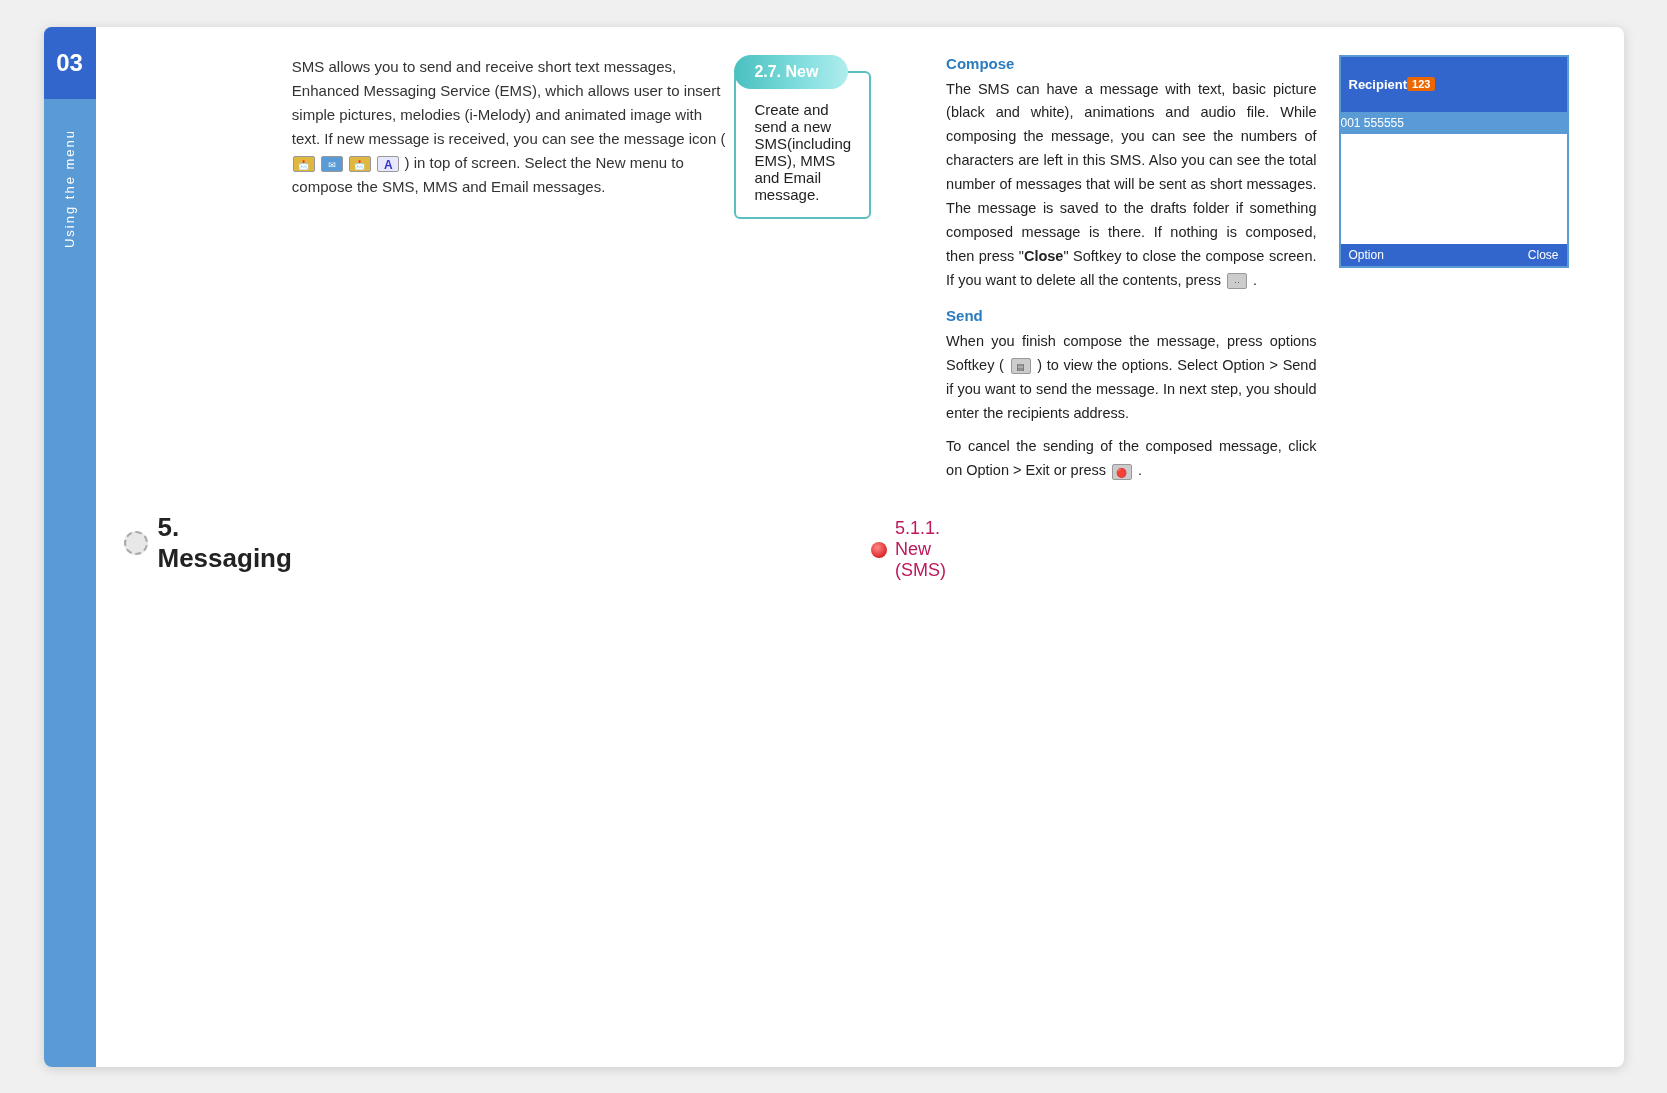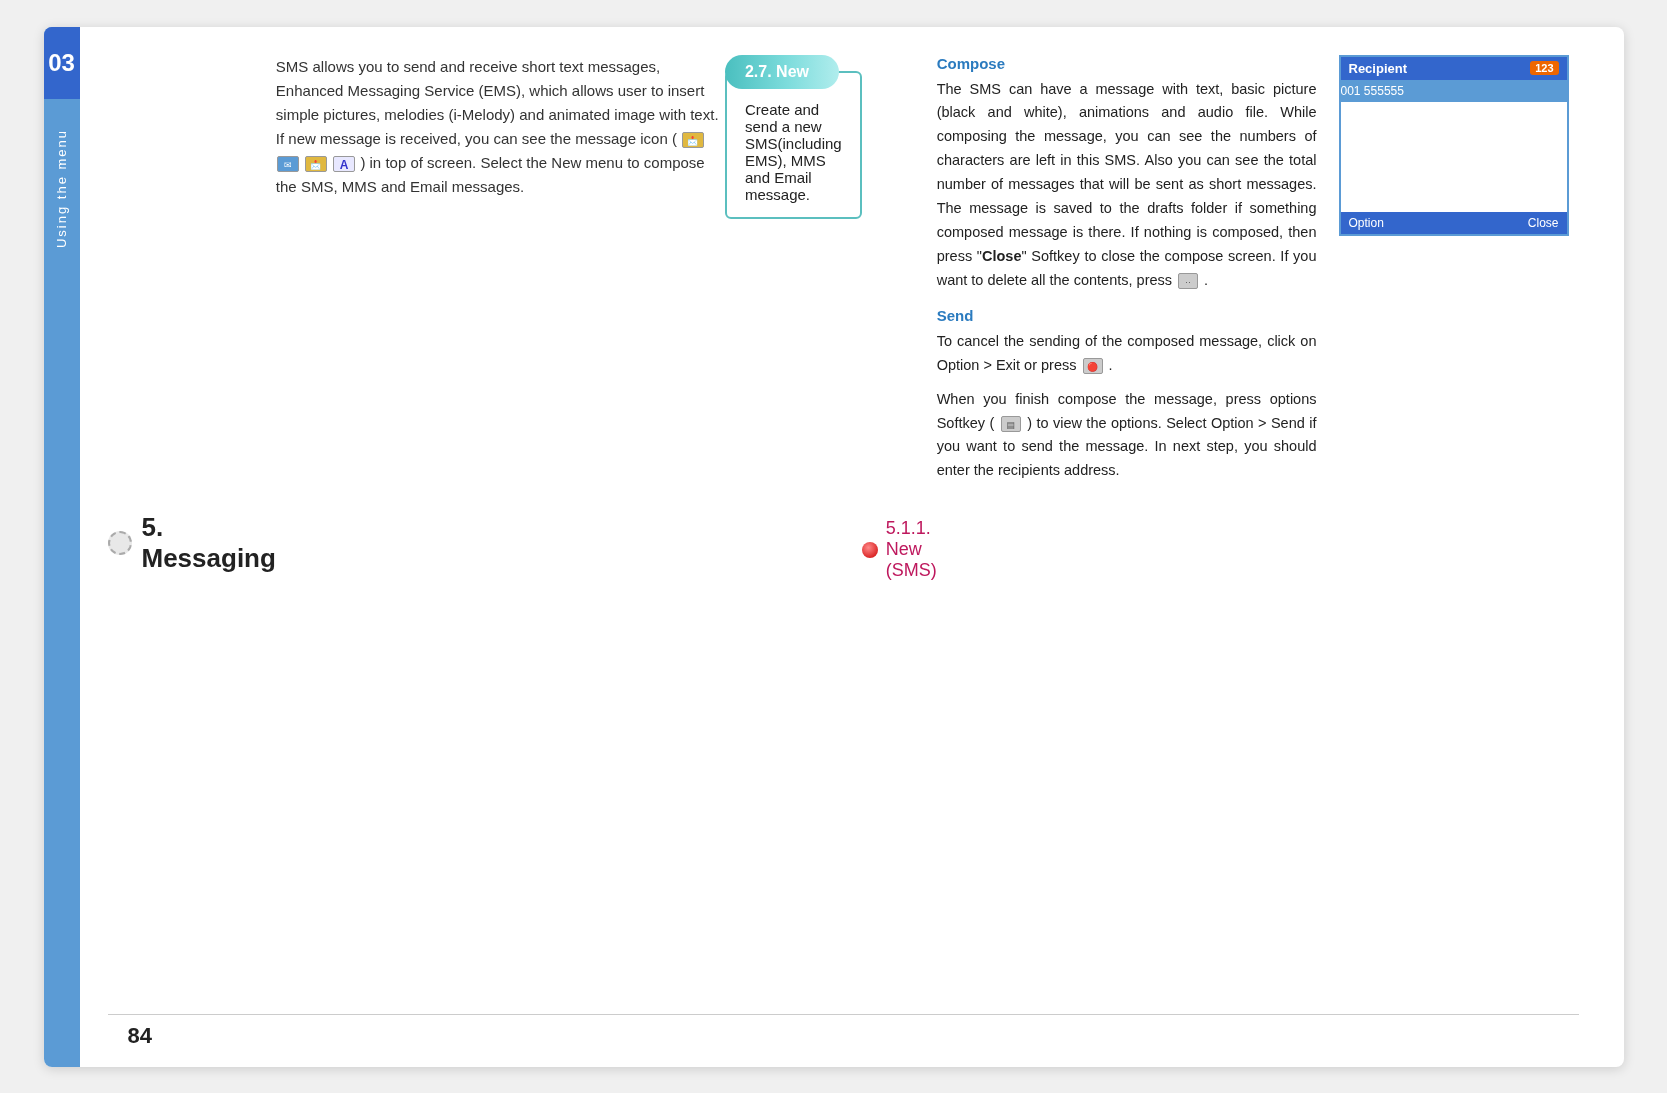--- a/index.html
+++ b/index.html
@@ -150,22 +150,22 @@
       width: 230px;
       font-size: 12px;
       font-family: Arial, sans-serif;
     }
 
     .phone-top-bar {
       background: #3366cc;
       color: #fff;
       display: flex;
       align-items: center;
-      justify-content: space-between;
-      padding: 4px 8px;
+      justify-content: flex-start;
+      padding: 20px 8px;
     }
 
     .phone-top-bar-title {
       font-weight: bold;
       font-size: 13px;
       color: #fff;
     }
 
     .phone-counter-badge {
       background: #ee6600;
@@ -236,21 +236,21 @@
       height: 1040px;
       background: #fff;
       border-radius: 8px;
       position: relative;
       display: flex;
       overflow: hidden;
       box-shadow: 0 2px 12px rgba(0,0,0,0.15);
     }
 
     .left-chapter-tab {
-      width: 36px;
+      width: 52px;
       background: #5b9bd5;
       position: relative;
       flex-shrink: 0;
       display: flex;
       flex-direction: column;
       align-items: center;
     }
 
     .chapter-num-box {
       background: #3366cc;
@@ -372,27 +372,27 @@
 
           <div class="content-subheading">Compose</div>
           <p class="content-para">
             The SMS can have a message with text, basic picture (black and white), animations and audio file. While composing the message, you can see the numbers of characters are left in this SMS. Also you can see the total number of messages that will be sent as short messages. The message is saved to the drafts folder if something composed message is there. If nothing is composed, then press
             "<b>Close</b>" Softkey to close the compose screen. If you want to delete all the contents, press
             <span class="inline-icon">··</span> .
           </p>
 
           <div class="content-subheading">Send</div>
           <p class="content-para">
-            To cancel the sending of the composed message, click on Option &gt; Exit or press
-            <span class="inline-icon">🔴</span> .
-          </p>
-          <p class="content-para">
             When you finish compose the message, press options Softkey (
             <span class="inline-icon">▤</span>
             ) to view the options. Select Option &gt; Send if you want to send the message. In next step, you should enter the recipients address.
+          </p>
+          <p class="content-para">
+            To cancel the sending of the composed message, click on Option &gt; Exit or press
+            <span class="inline-icon">🔴</span> .
           </p>
 
         </div>
 
         <div class="content-right">
           <div class="phone-mockup">
             <div class="phone-top-bar">
               <span class="phone-top-bar-title">Recipient</span>
               <span class="phone-counter-badge">123</span>
             </div>
@@ -400,19 +400,16 @@
             <div class="phone-body"></div>
             <div class="phone-bottom-bar">
               <span>Option</span>
               <span>Close</span>
             </div>
           </div>
         </div>
 
       </div>
 
-      <div style="position: absolute; bottom: 18px; left: 28px; right: 45px; border-top: 1.5px solid #ccc; padding-top: 8px;">
-        <span class="page-number">84</span>
-      </div>
 
     </div>
   </div>
 </div>
 
 </body></html>

